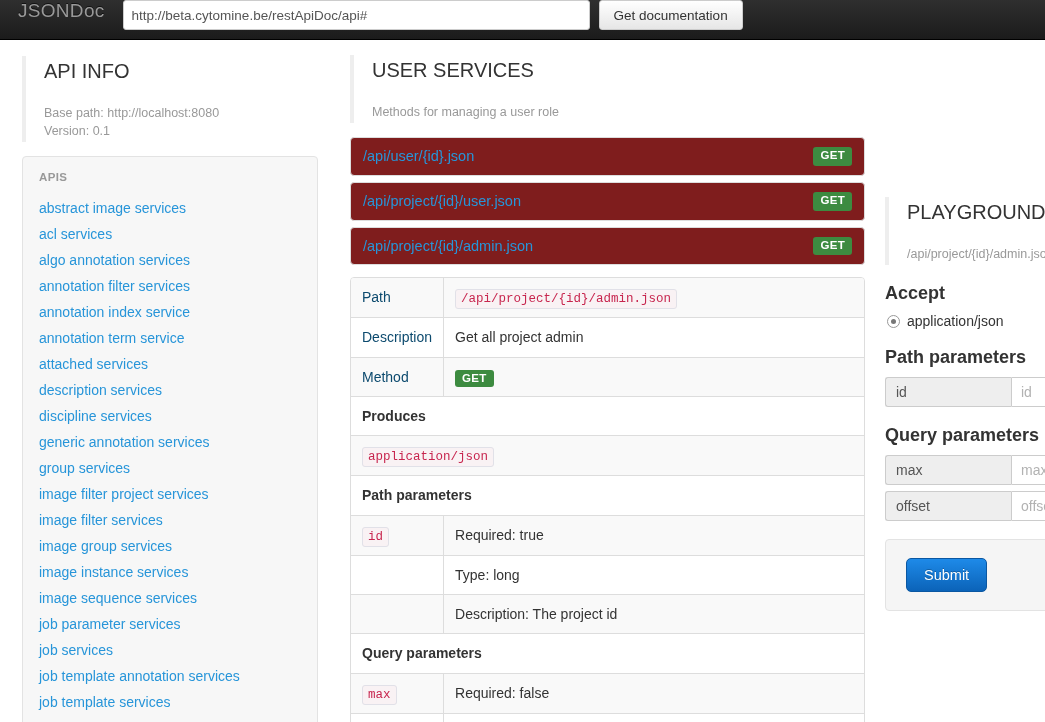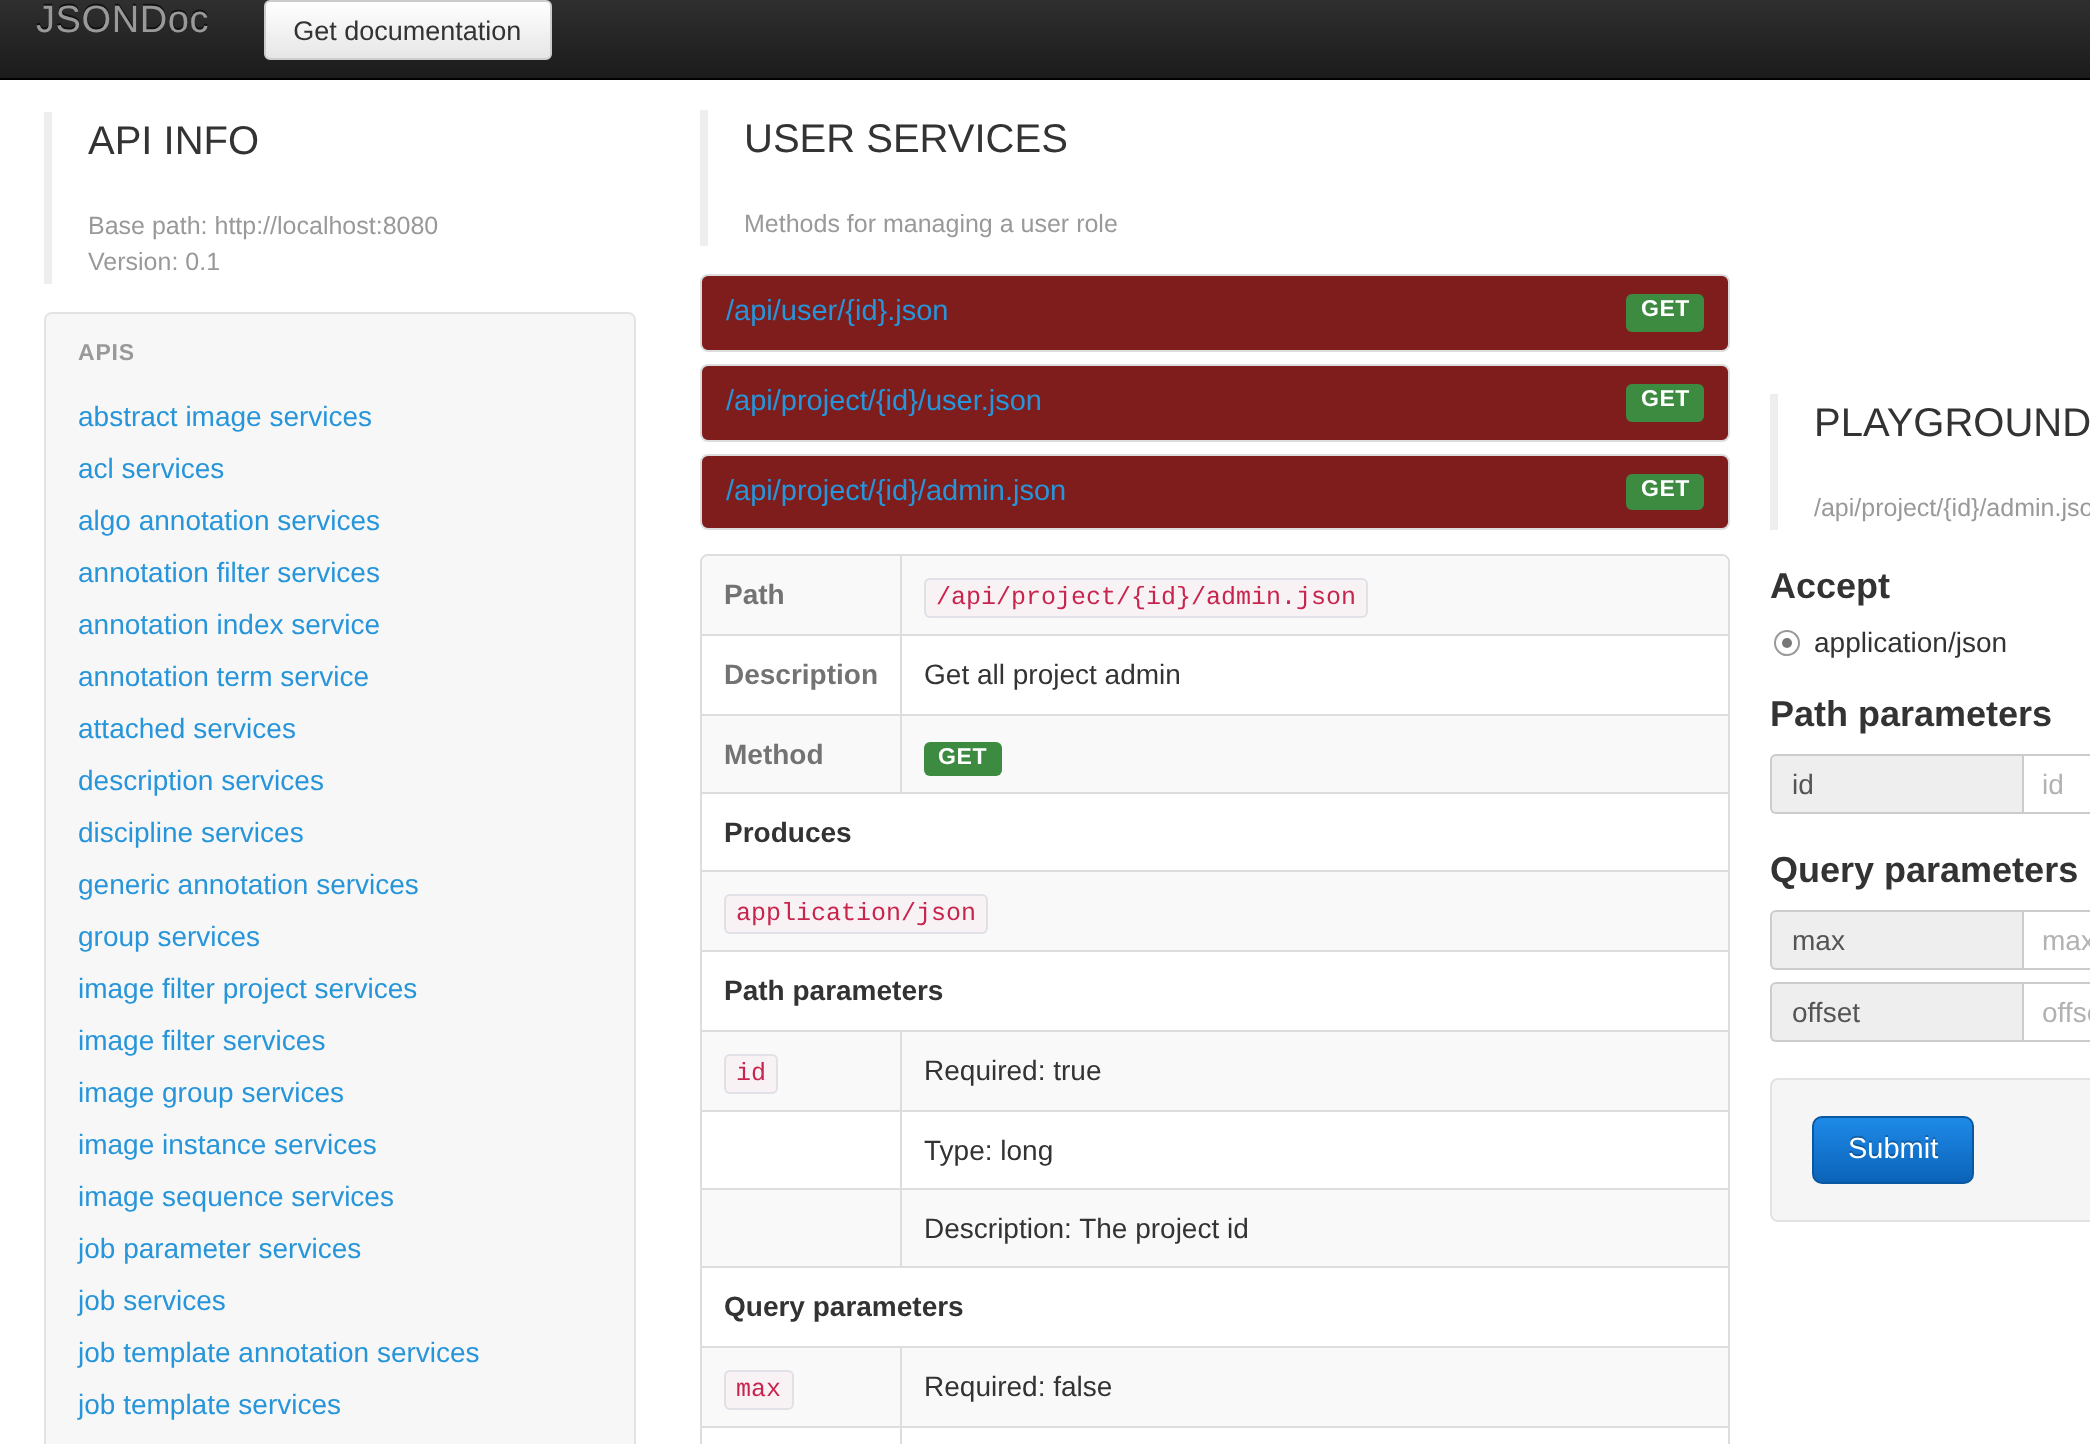--- a/index.html
+++ b/index.html
@@ -156,22 +156,22 @@
   }
   table.detail td {
     border-top: 1px solid #dddddd;
     padding: 9px 11px;
     vertical-align: top;
     line-height: 1.45;
   }
   table.detail tr:first-child td { border-top: none; }
   td.k {
     width: 88px;
-    font-weight: bold;
-    color: #737373;
+    font-weight: normal;
+    color: #0c4a6e;
     white-space: nowrap;
     border-right: 1px solid #dddddd;
   }
   td.k-code {
     width: 88px;
     border-right: 1px solid #dddddd;
   }
   tr.shade td { background: #f9f9f9; }
   tr.section td {
     font-weight: bold;
@@ -246,20 +246,21 @@
     padding: 8px 17px;
     cursor: pointer;
     text-shadow: 0 -1px 0 rgba(0,0,0,.25);
   }
 </style>
 </head>
 <body>
 
 <div class="navbar">
   <span class="brand">JSONDoc</span>
+  <input class="url-input" type="text" value="http://beta.cytomine.be/restApiDoc/api#" style="">
   <button class="get-doc-btn">Get documentation</button>
 </div>
 
 <div class="page">
 
   <div class="col-left">
     <div class="page-header">
       <h1>API INFO</h1>
       <div class="sub">
         <span class="sub-line">Base path: http://localhost:8080</span>

